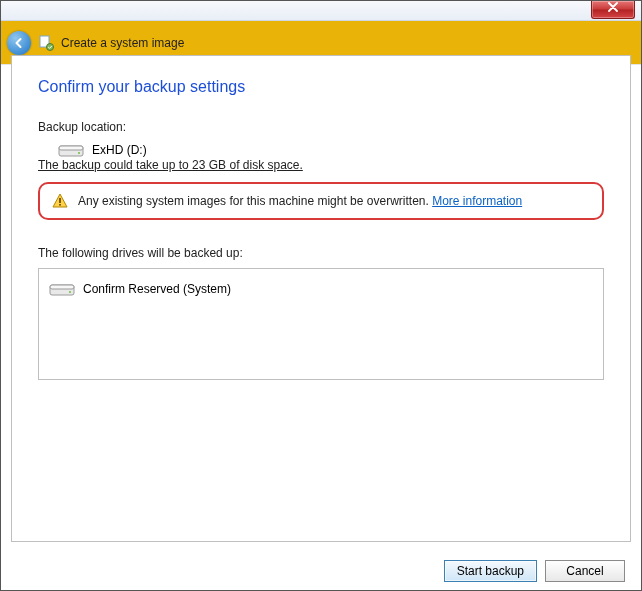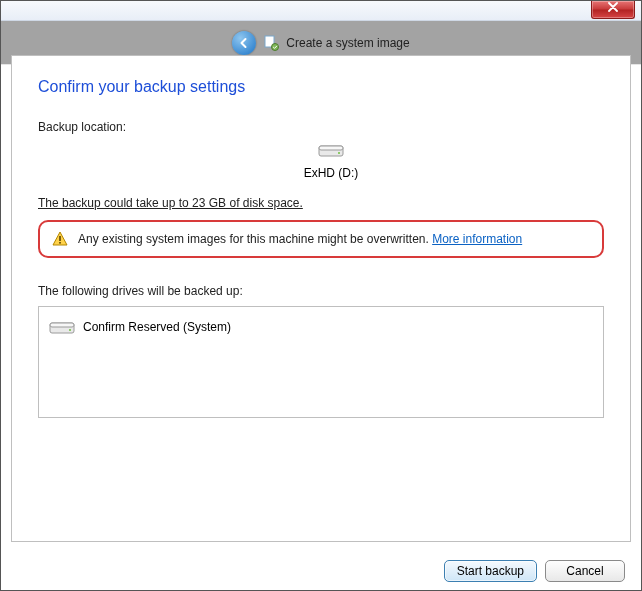--- a/index.html
+++ b/index.html
@@ -37,23 +37,22 @@
     font-weight: bold;
     cursor: pointer;
     box-shadow: inset 0 0 0 1px rgba(255,255,255,0.3);
   }
   .nav-row {
     height: 44px;
     display: flex;
     align-items: center;
     padding: 0 6px;
     gap: 6px;
-    background: #a3a3a3;
+    background: #eab308;
     border-bottom: 1px solid #e5e5e5;
-    justify-content: center;
   }
   .back-btn {
     width: 24px;
     height: 24px;
     border-radius: 50%;
     background: radial-gradient(circle at 35% 30%, #8fc6ef, #1b74c7);
     display: flex;
     align-items: center;
     justify-content: center;
     color: #fff;
@@ -84,22 +83,21 @@
     font-size: 16px;
     margin: 0 0 24px 0;
     font-weight: normal;
   }
   .label-line { color: #222; margin-bottom: 8px; }
   .location-row {
     display: flex;
     align-items: center;
     gap: 8px;
     padding-left: 20px;
-    margin-bottom: 16px;
-    flex-direction: column;
+    margin-bottom: 0;
   }
   .drive-icon {
     width: 26px;
     height: 16px;
   }
   .disk-space { color: #222; margin-bottom: 10px; text-decoration: underline; }
   .warning-box {
     border: 2px solid #d83a3a;
     border-radius: 10px;
     padding: 9px 12px;
@@ -146,21 +144,21 @@
     justify-content: flex-end;
     gap: 8px;
     padding: 6px 6px 0 6px;
   }
   .btn {
     min-width: 80px;
     height: 22px;
     font-family: inherit;
     font-size: 12px;
     border: 1px solid #8a8a8a;
-    border-radius: 5px;
+    border-radius: 0;
     background: linear-gradient(to bottom, #fefefe, #e8e8e8);
     cursor: pointer;
     padding: 0 12px;
   }
   .btn-default {
     border: 1px solid #3c7fb1;
     background: linear-gradient(to bottom, #f4f9fe, #cfe6f7);
     box-shadow: inset 0 0 0 1px rgba(255,255,255,0.6);
   }
 </style>

